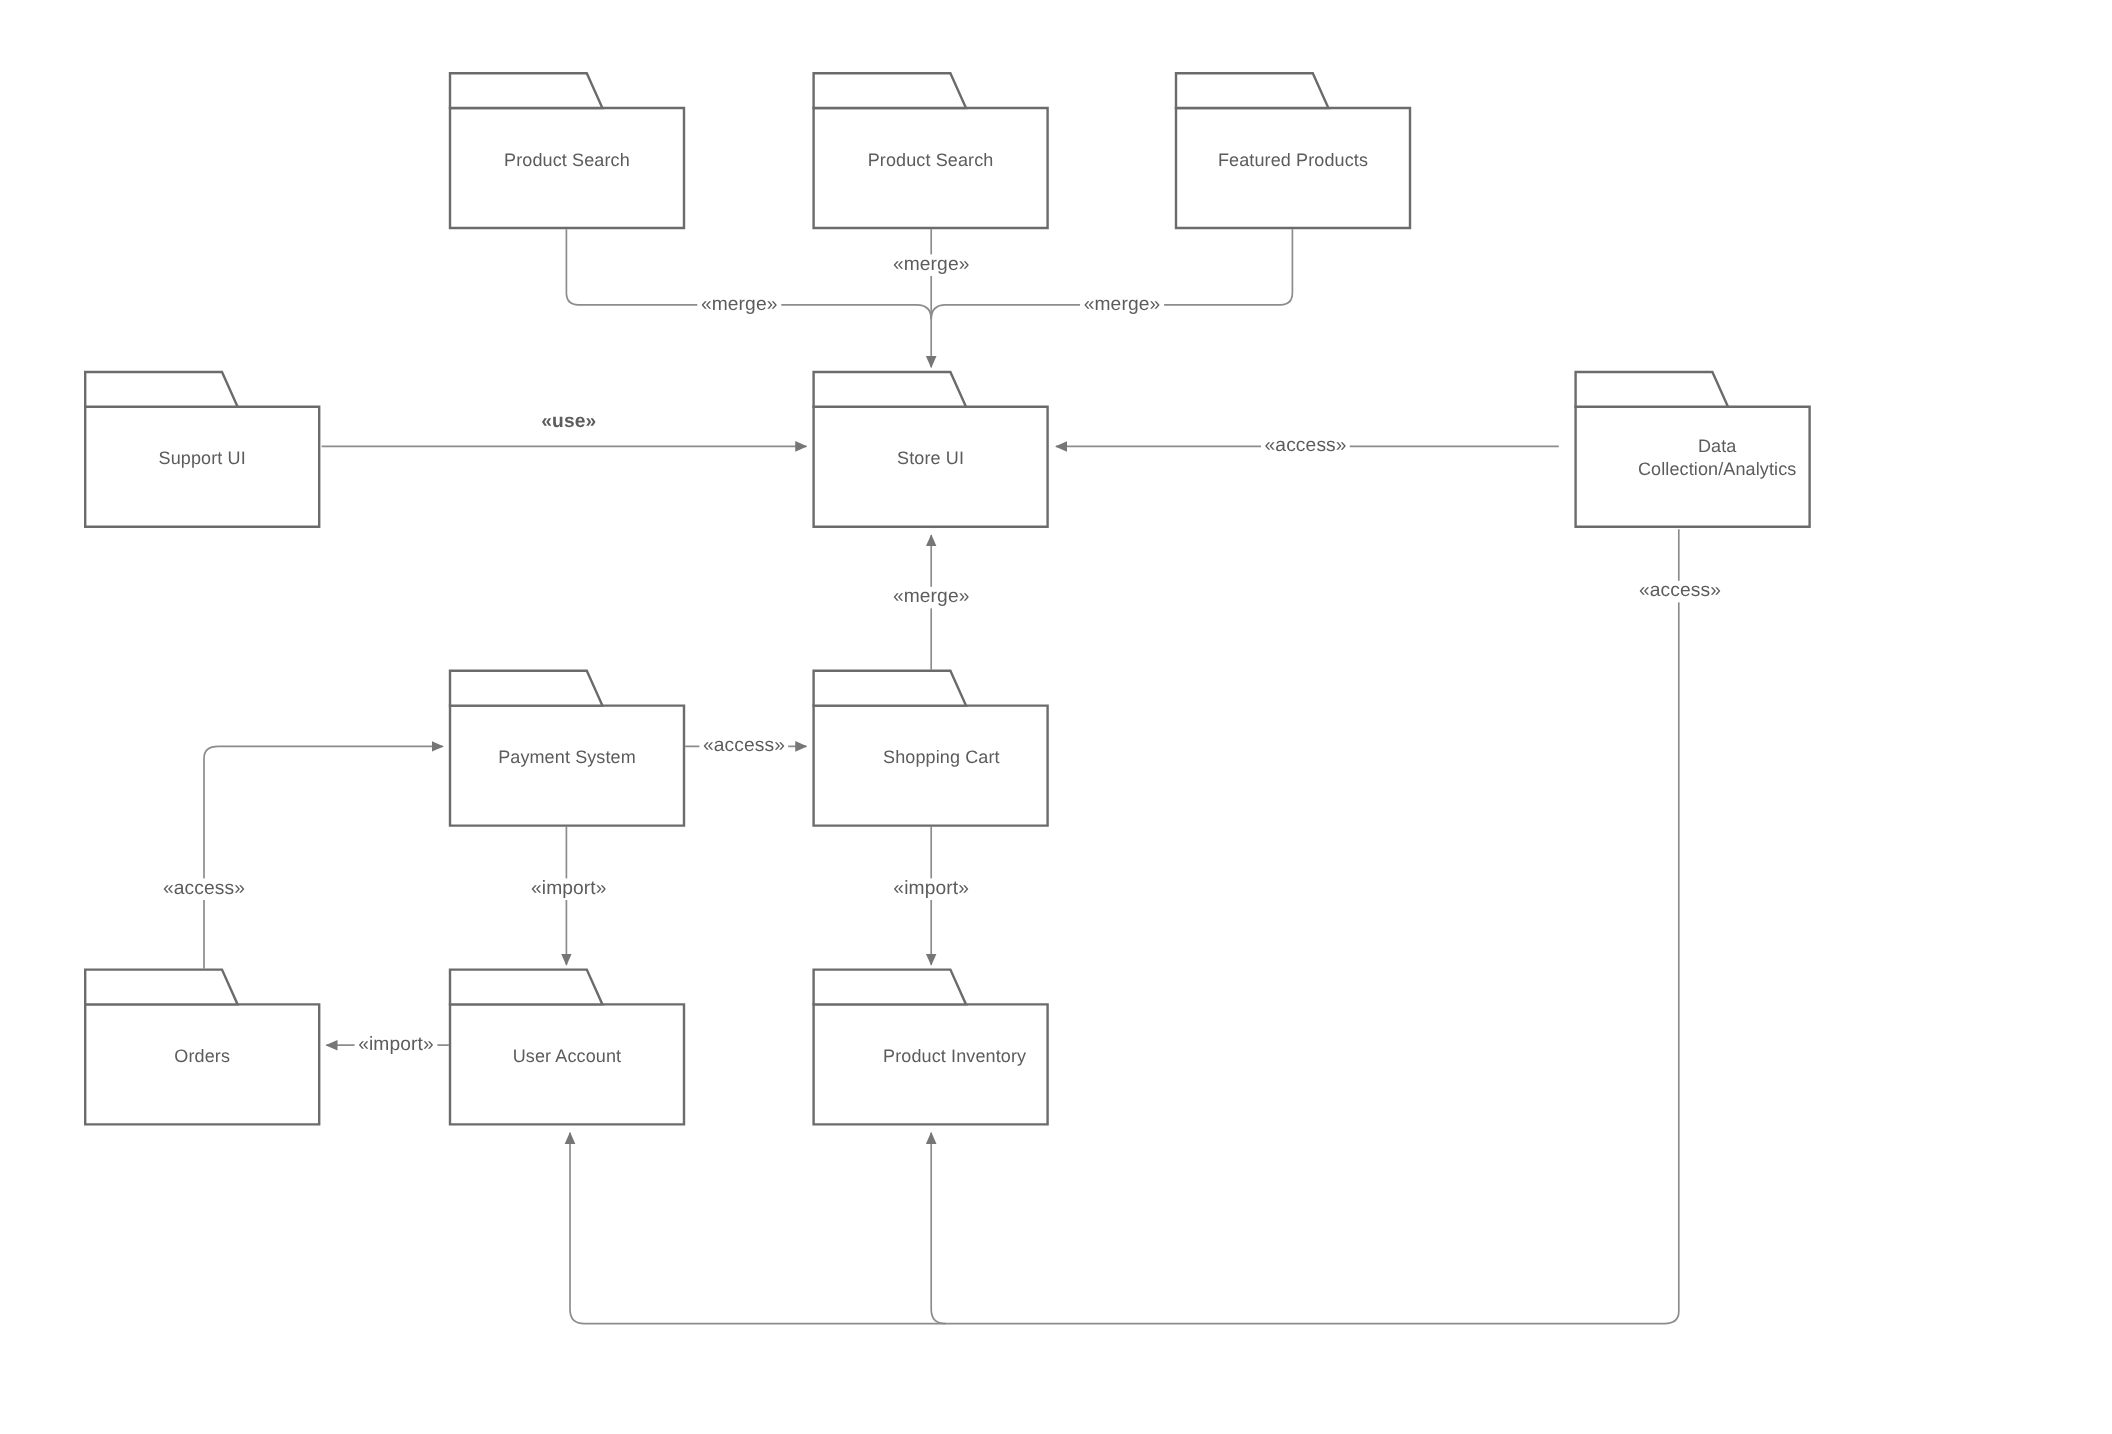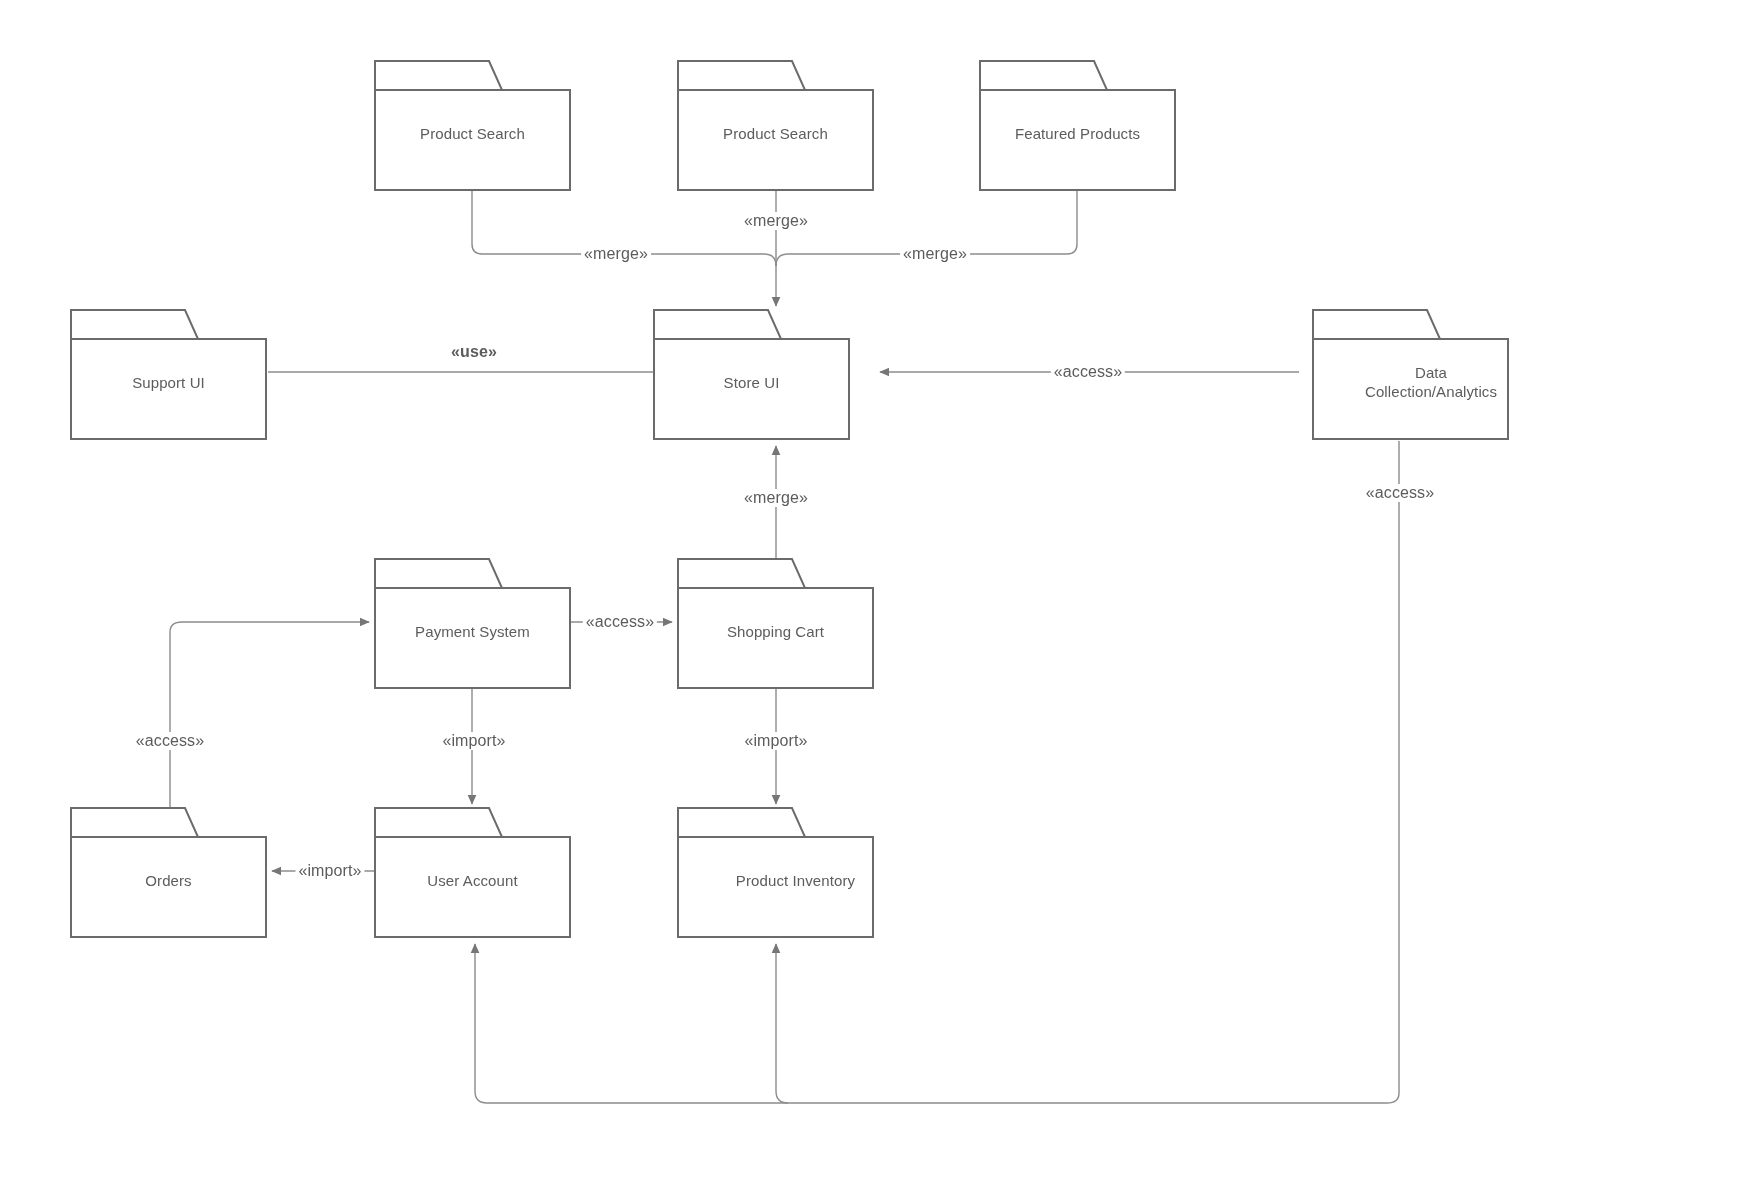--- a/index.html
+++ b/index.html
@@ -134,21 +134,21 @@
     </div>
 
     <div class="pkg" style="left:70px; top:309px; width:197px; height:131px;">
       <svg class="pkg-svg" width="197" height="131" viewBox="0 0 197 131">
         <path d="M 1 30 L 1 130 L 196 130 L 196 30 Z" fill="#ffffff" stroke="#6b6b6b" stroke-width="2"></path>
         <path d="M 1 30 L 1 1 L 115 1 L 128 30 Z" fill="#ffffff" stroke="#6b6b6b" stroke-width="2" stroke-linejoin="miter"></path>
       </svg>
       <div class="pkg-label" style="top:64px;">Support UI</div>
     </div>
 
-    <div class="pkg" style="left:653px; top:309px; width:197px; height:131px;">
+    <div class="pkg" style="left:677px; top:309px; width:197px; height:131px;">
       <svg class="pkg-svg" width="197" height="131" viewBox="0 0 197 131">
         <path d="M 1 30 L 1 130 L 196 130 L 196 30 Z" fill="#ffffff" stroke="#6b6b6b" stroke-width="2"></path>
         <path d="M 1 30 L 1 1 L 115 1 L 128 30 Z" fill="#ffffff" stroke="#6b6b6b" stroke-width="2" stroke-linejoin="miter"></path>
       </svg>
       <div class="pkg-label" style="top:64px;">Store UI</div>
     </div>
 
     <div class="pkg" style="left:1300px; top:309px; width:238px; height:131px;margin-left:12px;">
       <svg class="pkg-svg" width="197" height="131" viewBox="0 0 197 131">
         <path d="M 1 30 L 1 130 L 196 130 L 196 30 Z" fill="#ffffff" stroke="#6b6b6b" stroke-width="2"></path>
@@ -159,21 +159,21 @@
     </div>
 
     <div class="pkg" style="left:374px; top:558px; width:197px; height:131px;">
       <svg class="pkg-svg" width="197" height="131" viewBox="0 0 197 131">
         <path d="M 1 30 L 1 130 L 196 130 L 196 30 Z" fill="#ffffff" stroke="#6b6b6b" stroke-width="2"></path>
         <path d="M 1 30 L 1 1 L 115 1 L 128 30 Z" fill="#ffffff" stroke="#6b6b6b" stroke-width="2" stroke-linejoin="miter"></path>
       </svg>
       <div class="pkg-label" style="top:64px;">Payment System</div>
     </div>
 
-    <div class="pkg" style="left:677px; top:558px; width:197px; height:131px;">
+    <div class="pkg" style="left:677px; top:558px; width:197px; height:131px;padding-left:18px;">
       <svg class="pkg-svg" width="197" height="131" viewBox="0 0 197 131">
         <path d="M 1 30 L 1 130 L 196 130 L 196 30 Z" fill="#ffffff" stroke="#6b6b6b" stroke-width="2"></path>
         <path d="M 1 30 L 1 1 L 115 1 L 128 30 Z" fill="#ffffff" stroke="#6b6b6b" stroke-width="2" stroke-linejoin="miter"></path>
       </svg>
       <div class="pkg-label" style="top:64px;">Shopping Cart</div>
     </div>
 
     <div class="pkg" style="left:70px; top:807px; width:197px; height:131px;">
       <svg class="pkg-svg" width="197" height="131" viewBox="0 0 197 131">
         <path d="M 1 30 L 1 130 L 196 130 L 196 30 Z" fill="#ffffff" stroke="#6b6b6b" stroke-width="2"></path>

